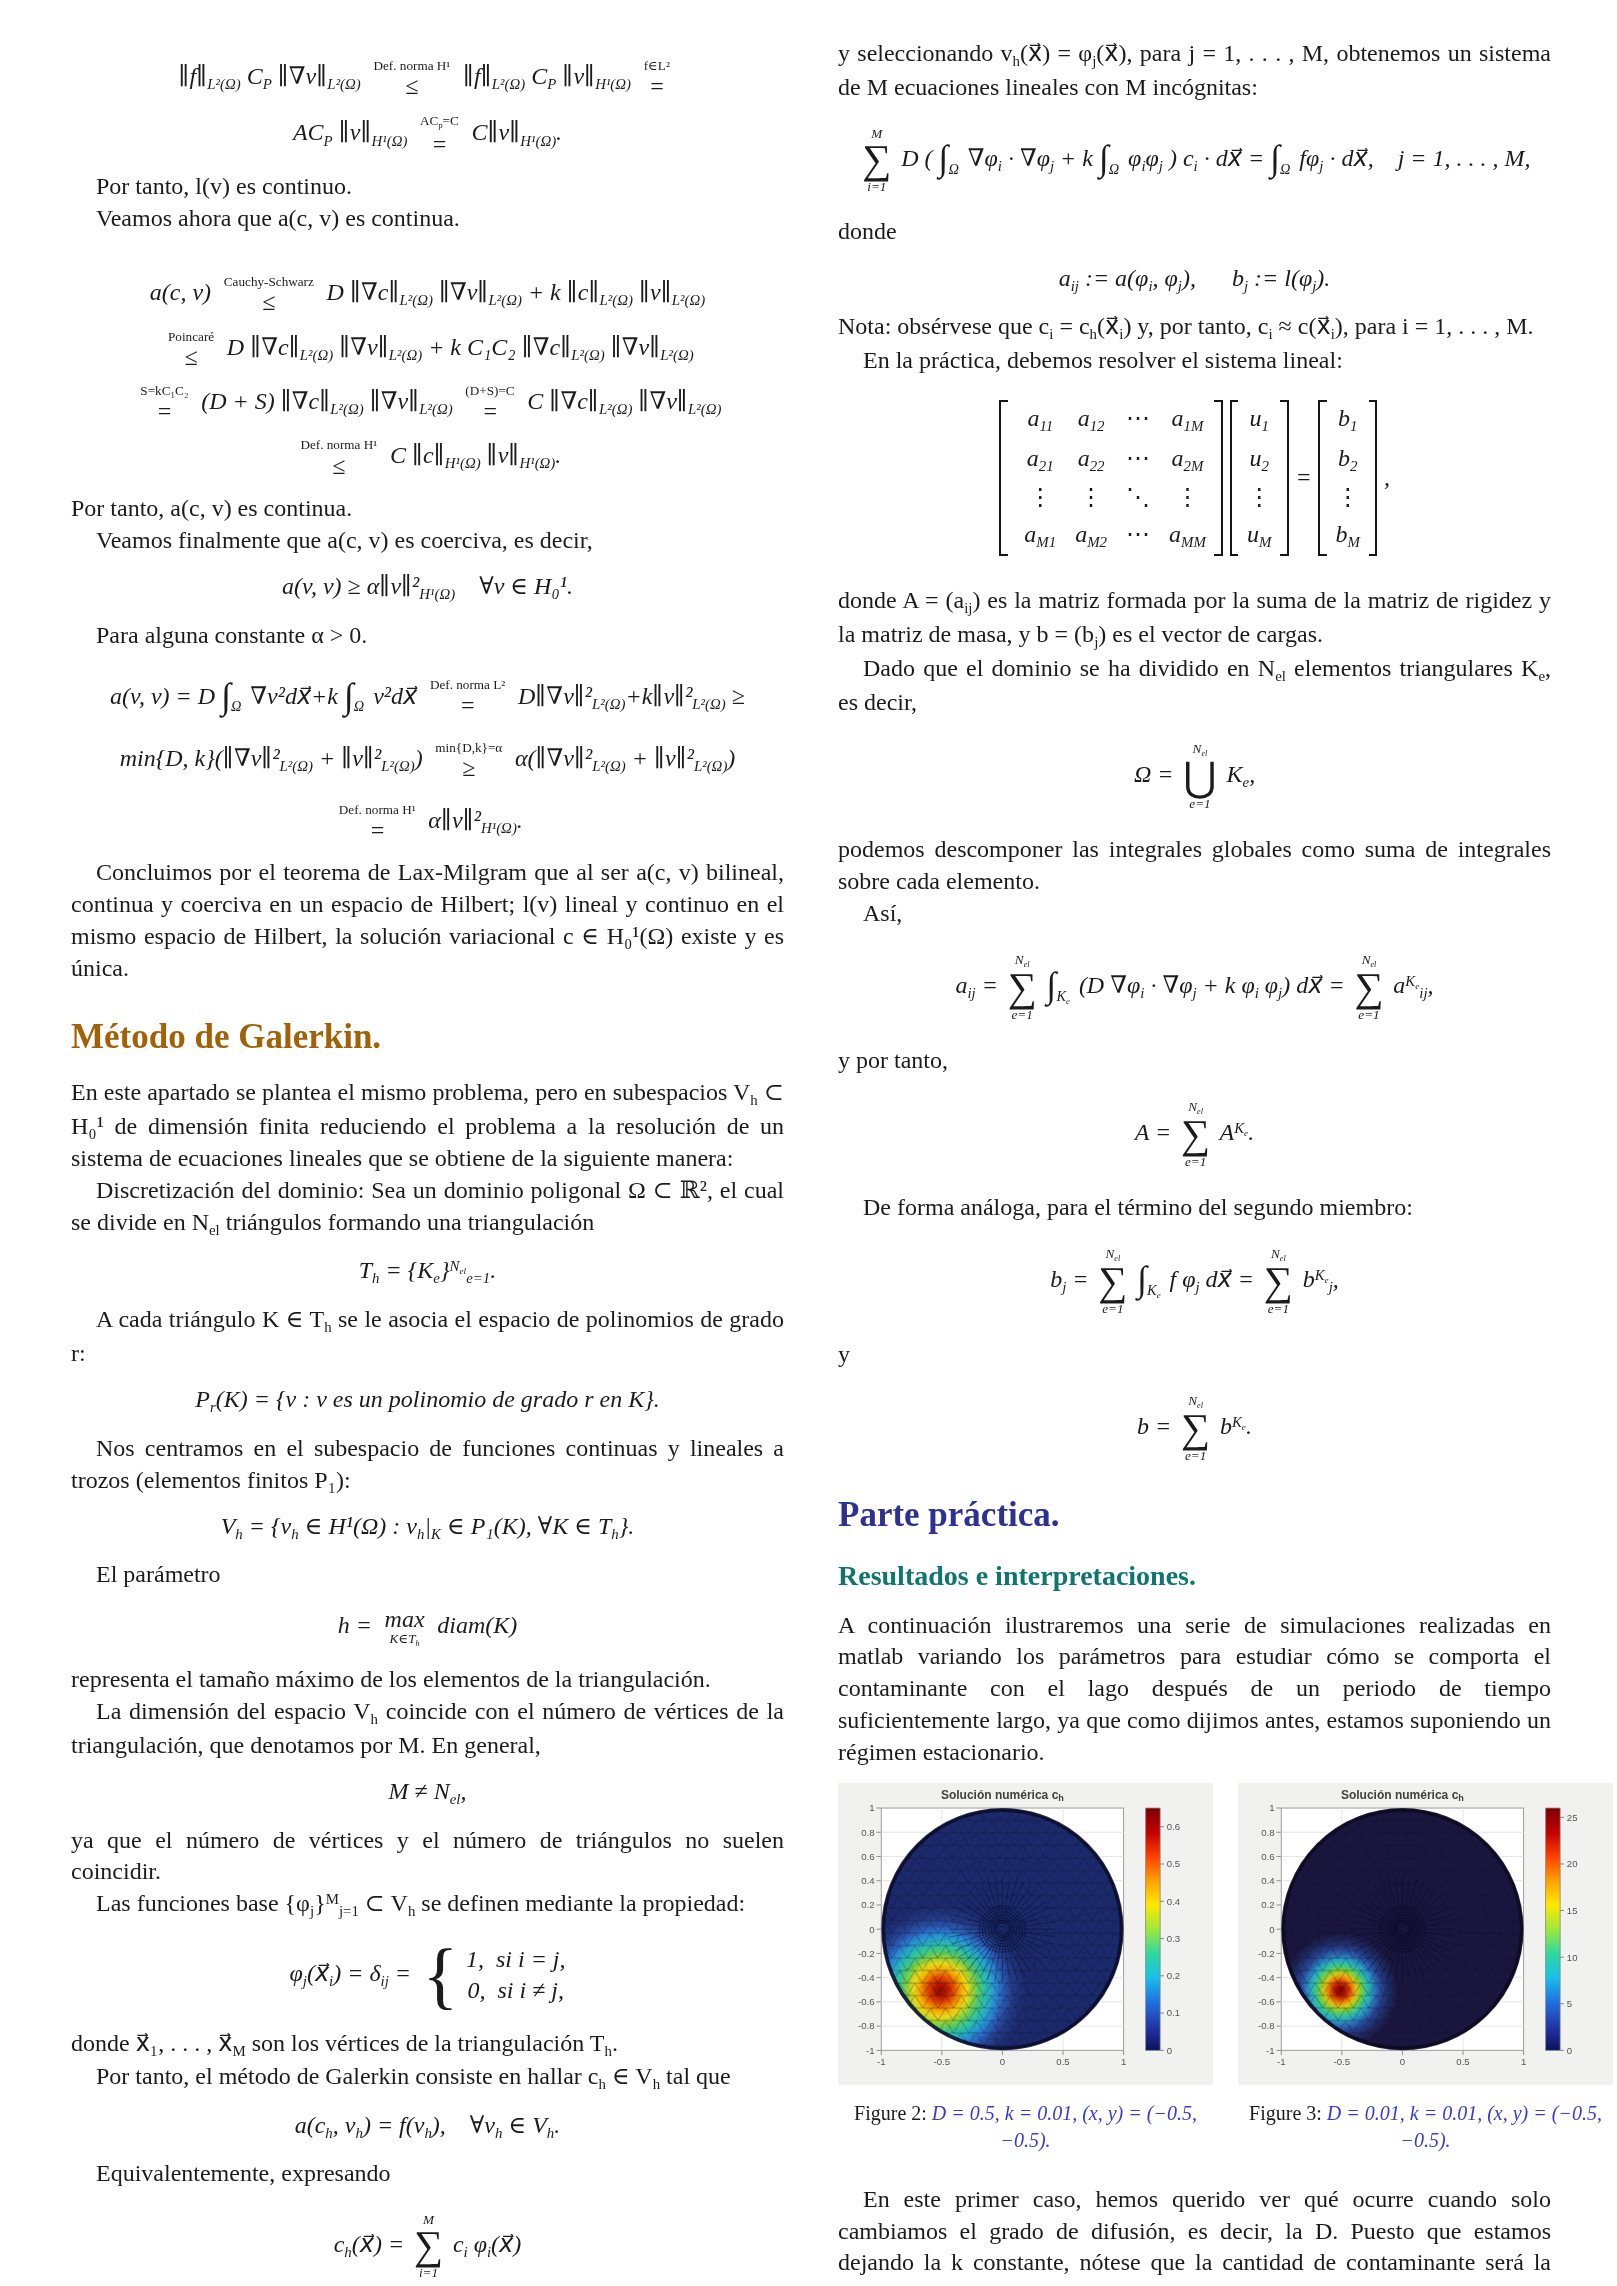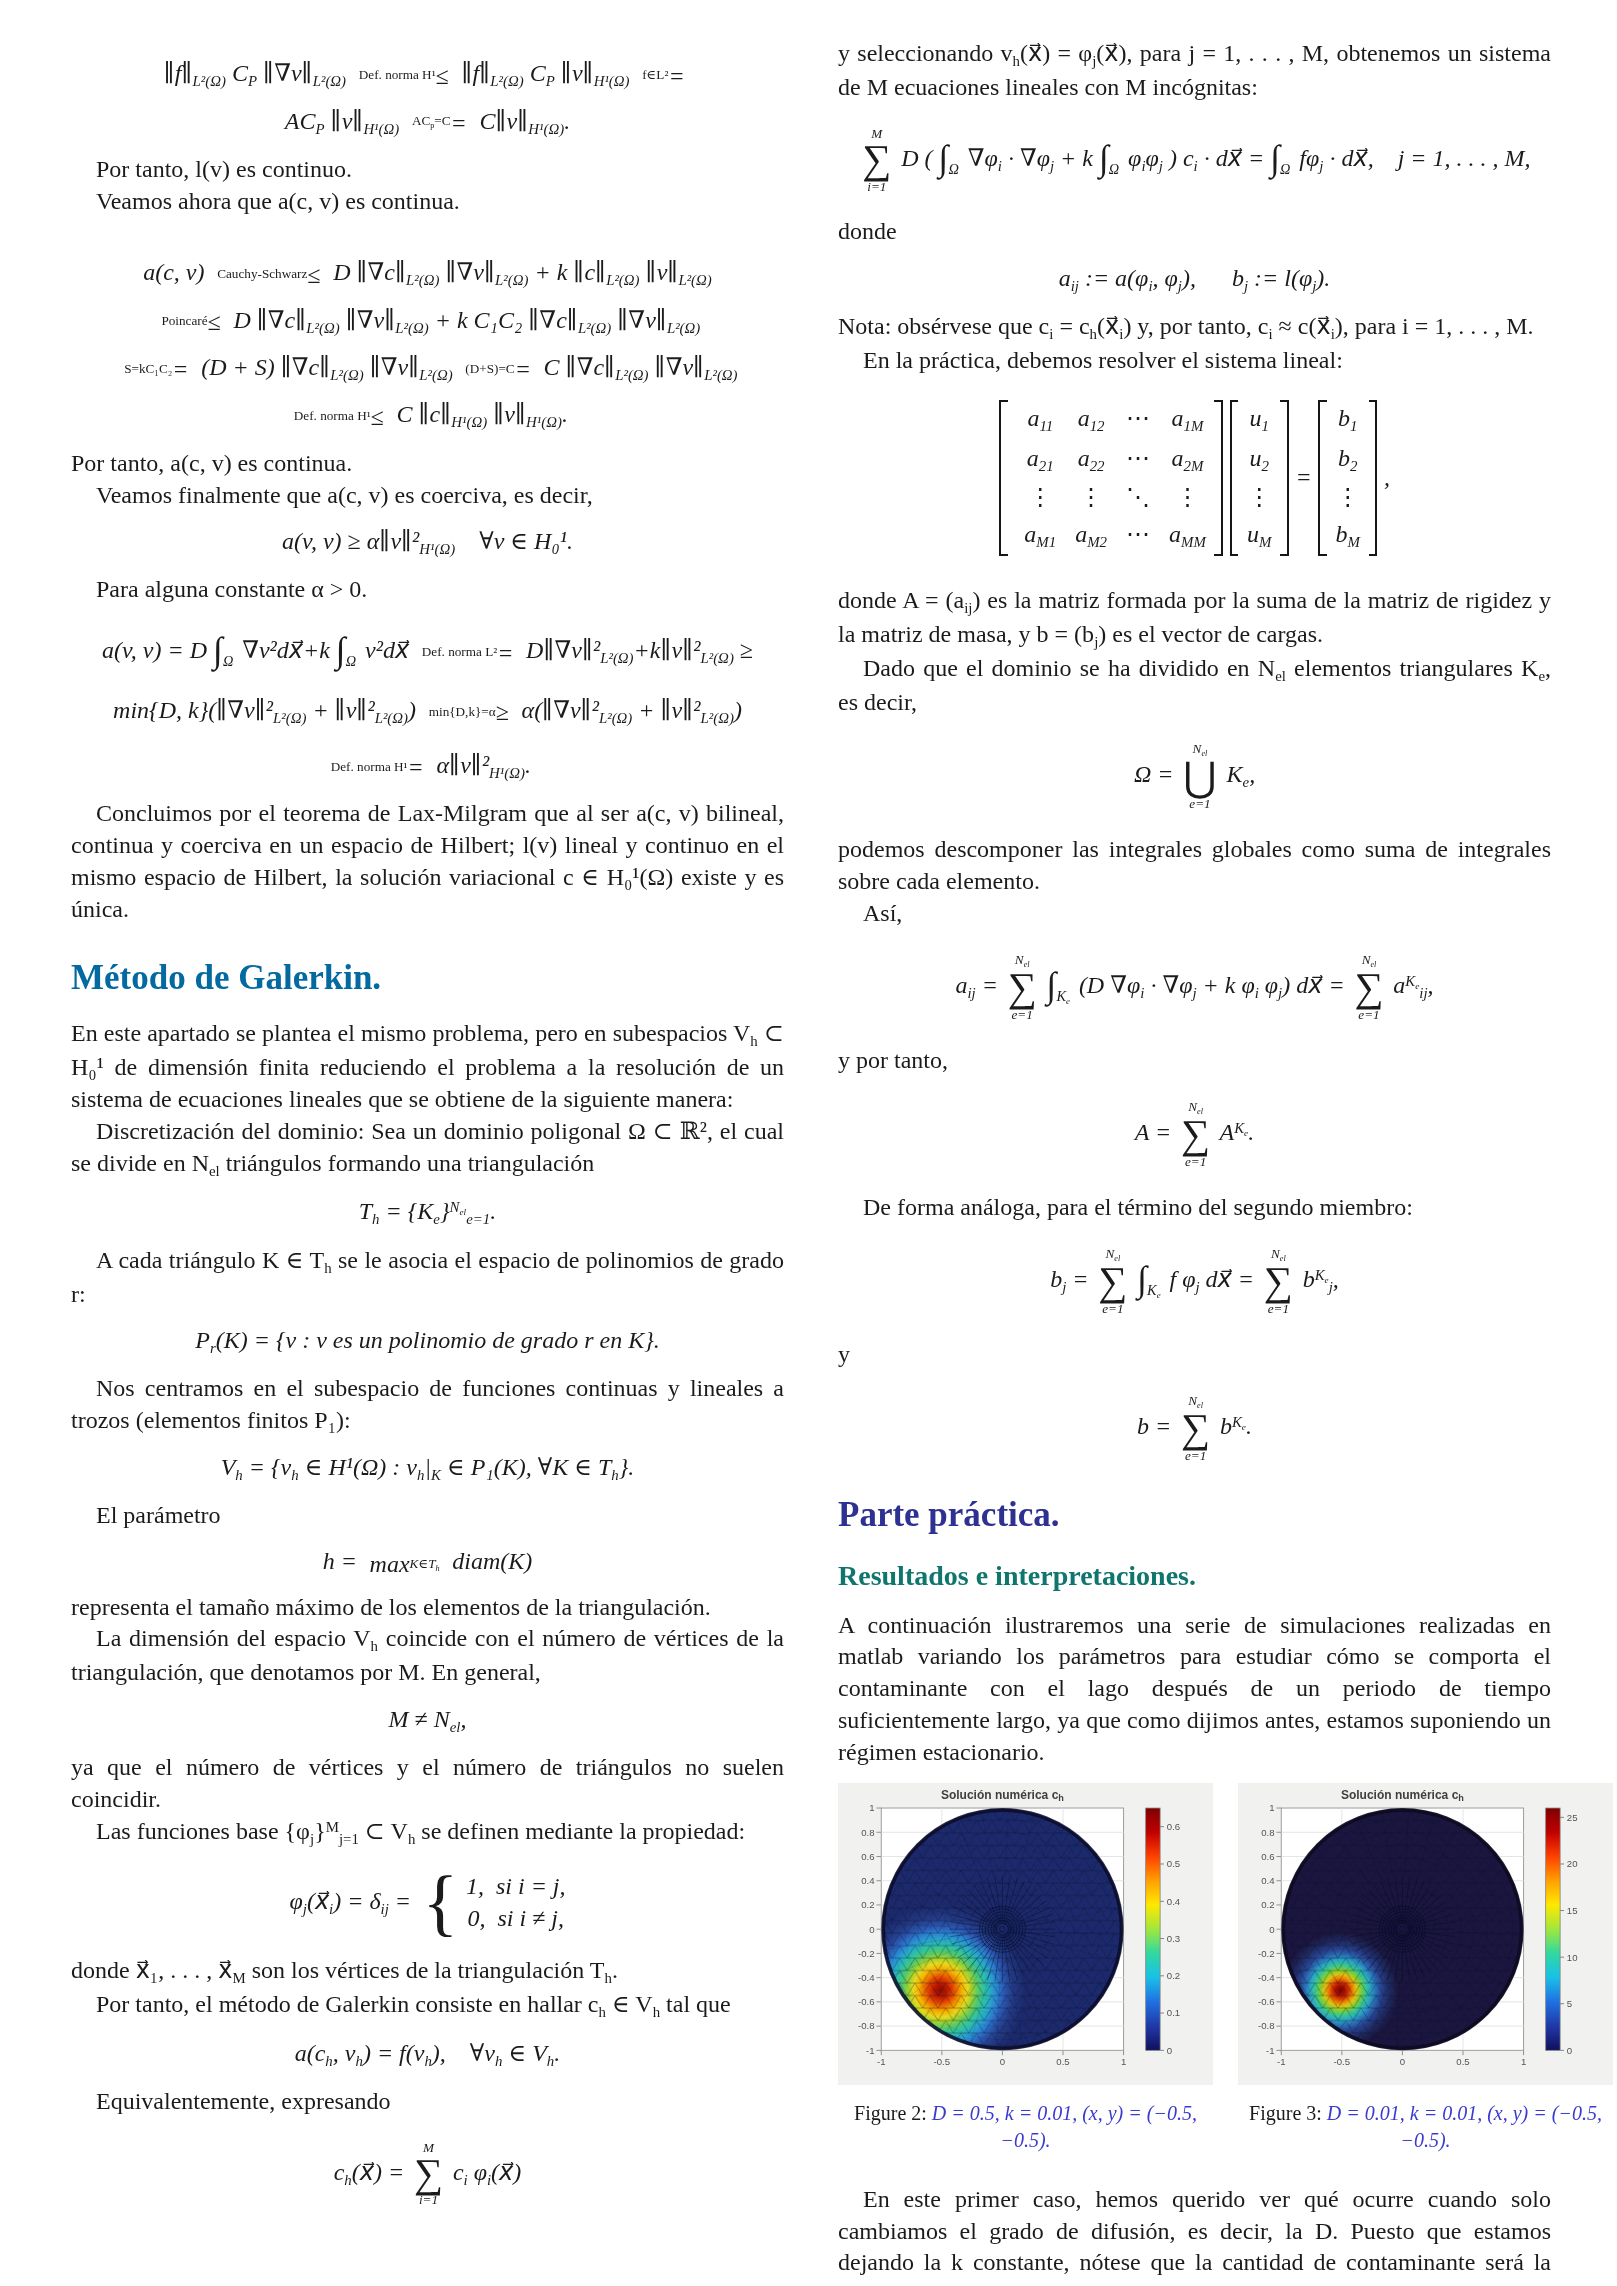--- a/index.html
+++ b/index.html
@@ -9,21 +9,21 @@
   .col-left{left:71px;top:44px;}
   .col-right{left:838px;top:38px;}
   p.body{font-size:24px;line-height:1.33;margin:0;text-align:justify;}
   p.body.sp{margin-top:1px;}
   .ind{text-indent:25px;}
   .eq{font-size:24px;line-height:1.2;text-align:center;margin:15.4px 0;font-style:italic;}
   .eq.big{margin:23px 0;}
   sub,sup{font-size:0.62em;}
   sub{vertical-align:-0.35em;}
   sup{vertical-align:0.5em;}
-  .mstack{display:inline-flex;flex-direction:row;align-items:center;vertical-align:middle;margin:0 6.7px;line-height:1;}
+  .mstack{display:inline-flex;flex-direction:column;align-items:center;vertical-align:middle;margin:0 6.7px;line-height:1;}
   .mover{font-size:0.55em;font-style:normal;white-space:nowrap;margin-bottom:1.9px;}
   .munder{font-size:0.55em;white-space:nowrap;margin-top:1.9px;}
   .mbase{line-height:1;}
   .mbig{display:inline-flex;flex-direction:column;align-items:center;vertical-align:middle;margin:0 3.8px;line-height:1;}
   .mbig .mtop,.mbig .mbot{font-size:0.55em;line-height:1.05;white-space:nowrap;}
   .mbig .msym{font-size:1.7em;line-height:0.95;font-style:normal;}
   .mint{font-size:1.5em;font-style:normal;vertical-align:-0.12em;}
   sub.intsub{font-size:0.6em;vertical-align:-0.55em;margin-right:2.9px;}
   h2.sec{font-size:35px;font-weight:700;margin:33px 0 21px 0;line-height:1.1;}
   h3.subsec{font-size:28px;font-weight:700;margin:27px 0 17.3px 0;line-height:1.1;}
@@ -143,21 +143,21 @@
       </span> D∥∇v∥²<sub>L²(Ω)</sub>+k∥v∥²<sub>L²(Ω)</sub> ≥</div>
   <div class="eq big">min{D, k}(∥∇v∥²<sub>L²(Ω)</sub> + ∥v∥²<sub>L²(Ω)</sub>) <span class="mstack">
         <span class="mover">min{D,k}=α</span>
         <span class="mbase">≥</span>
       </span> α(∥∇v∥²<sub>L²(Ω)</sub> + ∥v∥²<sub>L²(Ω)</sub>)</div>
   <div class="eq"><span class="mstack">
         <span class="mover">Def. norma H¹</span>
         <span class="mbase">=</span>
       </span> α∥v∥²<sub>H¹(Ω)</sub>.</div>
   <p class="body ind sp">Concluimos por el teorema de Lax-Milgram que al ser a(c, v) bilineal, continua y coerciva en un espacio de Hilbert; l(v) lineal y continuo en el mismo espacio de Hilbert, la solución variacional c ∈ H₀¹(Ω) existe y es única.</p>
-  <h2 class="sec" style="color: #0369a1;">Método de Galerkin.</h2>
+  <h2 class="sec" style="color: #a16207;">Método de Galerkin.</h2>
   <p class="body">En este apartado se plantea el mismo problema, pero en subespacios V<sub>h</sub> ⊂ H₀¹ de dimensión finita reduciendo el problema a la resolución de un sistema de ecuaciones lineales que se obtiene de la siguiente manera:</p>
   <p class="body ind">Discretización del dominio: Sea un dominio poligonal Ω ⊂ ℝ², el cual se divide en N<sub>el</sub> triángulos formando una triangulación</p>
   <div class="eq">T<sub>h</sub> = {K<sub>e</sub>}<sup>N<sub>el</sub></sup><sub>e=1</sub>.</div>
   <p class="body ind">A cada triángulo K ∈ T<sub>h</sub> se le asocia el espacio de polinomios de grado r:</p>
   <div class="eq">P<sub>r</sub>(K) = {v : v es un polinomio de grado r en K}.</div>
   <p class="body ind">Nos centramos en el subespacio de funciones continuas y lineales a trozos (elementos finitos P₁):</p>
   <div class="eq">V<sub>h</sub> = {v<sub>h</sub> ∈ H¹(Ω) : v<sub>h</sub>|<sub>K</sub> ∈ P₁(K), ∀K ∈ T<sub>h</sub>}.</div>
   <p class="body ind">El parámetro</p>
   <div class="eq">h = <span class="mstack">
         <span class="mbase">max</span>

